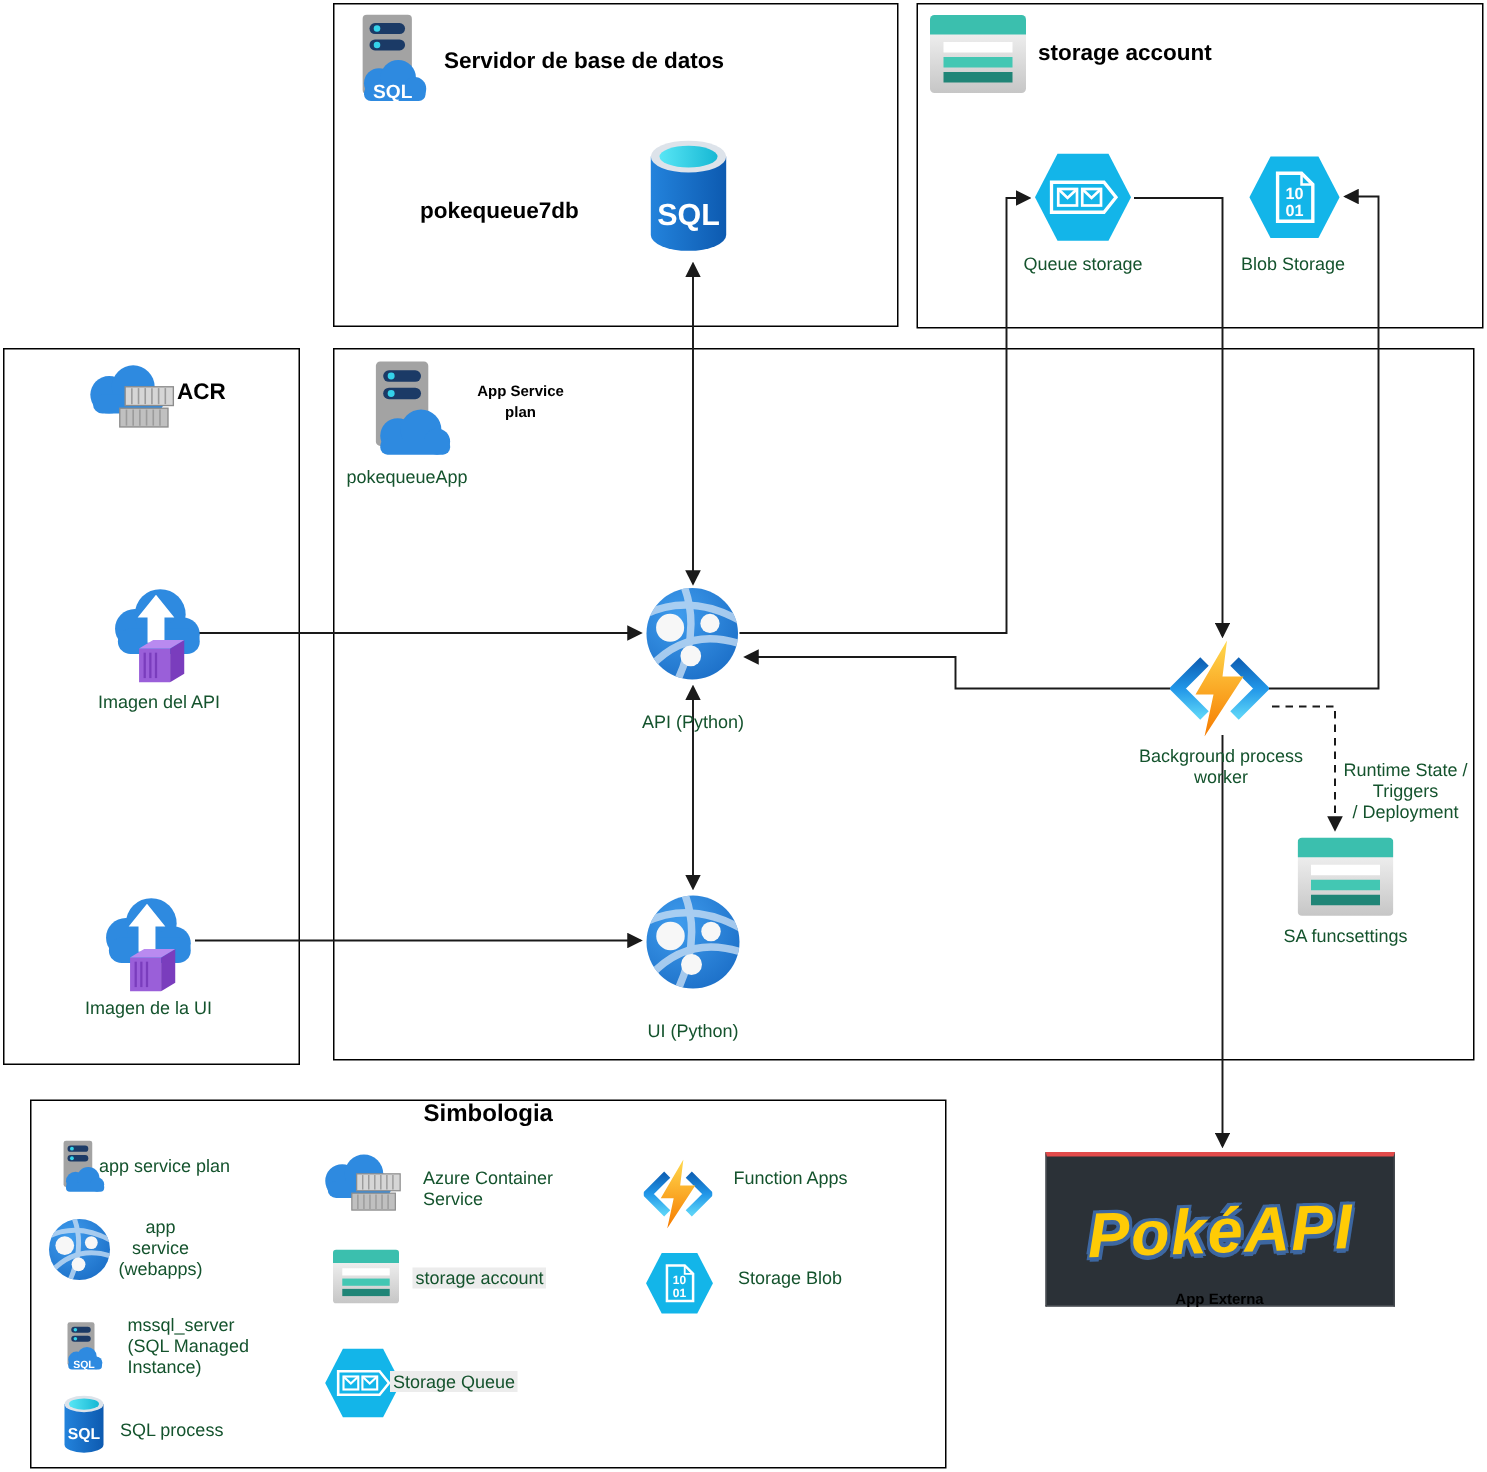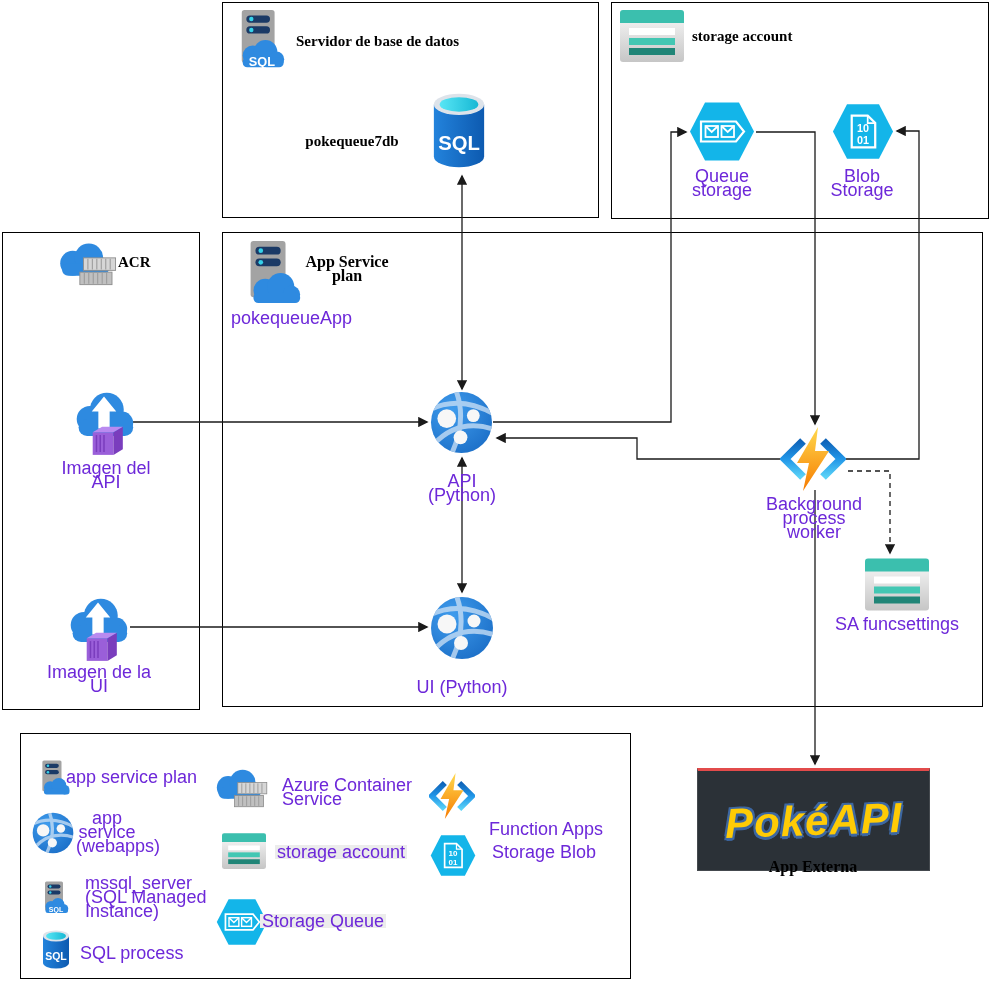--- a/index.html
+++ b/index.html
@@ -2,25 +2,25 @@
 <html><head>
 <meta charset="utf-8">
 <style>
   html,body{margin:0;padding:0;background:#fff;}
   #canvas{position:relative;width:991px;height:981px;background:#fff;
           font-family:"Liberation Sans",sans-serif;overflow:hidden;}
   .abs{position:absolute;}
   .box{position:absolute;border:1px solid #000;background:transparent;z-index:1;box-sizing:border-box;}
   #connectors{position:absolute;left:0;top:0;z-index:2;}
   .icon{z-index:3;}
-  .lbl{position:absolute;z-index:4;font-size:18px;color:#6d28d9;line-height:14px;white-space:pre-line;}
+  .lbl{position:absolute;z-index:4;font-size:12px;color:#14532d;line-height:14px;white-space:pre-line;}
   .ctr{text-align:center;}
-  .bold{font-weight:bold;color:#000;font-family:Liberation Serif, serif;}
+  .bold{font-weight:bold;color:#000;}
   .t15{font-size:15px;}
-  .t14{font-size:16px;}
+  .t14{font-size:10px;}
   .t16{font-size:16px;}
   .hl{background:#ececec;padding:0 2px;}
   #pokeapi-box{position:absolute;left:697px;top:768px;width:233px;height:103px;
     background:#2b3137;border:1px solid #44494e;border-top:3px solid #e24b4b;
     display:flex;align-items:center;justify-content:center;z-index:3;box-sizing:border-box;}
   .pokeapi-logo{font-weight:bold;font-style:italic;font-size:42px;color:#ffcb05;
     letter-spacing:1px;transform:rotate(-2deg);
     text-shadow:-2px -2px 0 #3d67a1,2px -2px 0 #3d67a1,-2px 2px 0 #3d67a1,2px 2px 0 #3d67a1,0 3px 0 #3d67a1;}
 </style>
 </head>
@@ -206,21 +206,21 @@
       <path d="M815 490 V764" marker-end="url(#mA)"></path>
       <path d="M462 458 L462 592" marker-start="url(#mA)" marker-end="url(#mA)"></path>
       <path d="M130 627 L427 627" marker-end="url(#mA)"></path>
     </g>
   </svg>
 
   <svg class="abs icon" style="left:229px;top:9px;width:62px;height:62px">
       <use href="#sym-mssql"></use>
     </svg>
   <div class="lbl bold t15" style="left:296px;top:34px">Servidor de base de datos</div>
-  <div class="lbl bold t15" style="left:280px;top:134px;width:144px;text-align:center">pokequeue7db</div>
+  <div class="lbl bold t15" style="left:280px;top:134px;width:144px;text-align:left">pokequeue7db</div>
   <svg class="abs icon" style="left:430px;top:88px;width:58px;height:85px">
       <use href="#sym-sqldb"></use>
     </svg>
 
   <svg class="abs icon" style="left:620px;top:10px;width:64px;height:52px">
       <use href="#sym-storage"></use>
     </svg>
   <div class="lbl bold t15" style="left:692px;top:29px">storage account</div>
   <svg class="abs icon" style="left:689px;top:101px;width:66px;height:61px">
       <use href="#sym-queue"></use>
@@ -259,31 +259,35 @@
   <svg class="abs icon" style="left:430px;top:596px;width:64px;height:64px">
       <use href="#sym-globe"></use>
     </svg>
   <div class="lbl ctr" style="left:412px;top:680px;width:100px">UI (Python)</div>
 
   <svg class="abs icon" style="left:780px;top:427px;width:66px;height:64px">
       <use href="#sym-func"></use>
     </svg>
   <div class="lbl ctr" style="left:750px;top:497px;width:128px">Background process
 worker</div>
+  <div class="lbl ctr" style="left:885px;top:506px;width:104px">Runtime State /
+Triggers
+/ Deployment</div>
 
   <svg class="abs icon" style="left:865px;top:557px;width:64px;height:55px">
       <use href="#sym-storage"></use>
     </svg>
   <div class="lbl ctr" style="left:830px;top:617px;width:134px">SA funcsettings</div>
 
   <div id="pokeapi-box">
     <span class="pokeapi-logo">PokéAPI</span>
   </div>
   <div class="lbl bold t14 ctr" style="left:743px;top:860px;width:140px">App Externa</div>
 
+  <div class="lbl bold t16 ctr" style="left:20px;top:736px;width:611px">Simbologia</div>
 
   <svg class="abs icon" style="left:36px;top:757px;width:34px;height:42px">
       <use href="#sym-server"></use>
     </svg>
   <div class="lbl" style="left:66px;top:770px">app service plan</div>
 
   <svg class="abs icon" style="left:32px;top:812px;width:42px;height:42px">
       <use href="#sym-globe"></use>
     </svg>
   <div class="lbl ctr" style="left:76px;top:811px;width:62px">app
@@ -314,20 +318,20 @@
   <div class="lbl hl" style="left:275px;top:845px">storage account</div>
 
   <svg class="abs icon" style="left:216px;top:898px;width:52px;height:48px">
       <use href="#sym-queue"></use>
     </svg>
   <div class="lbl hl" style="left:260px;top:914px">Storage Queue</div>
 
   <svg class="abs icon" style="left:429px;top:773px;width:46px;height:46px">
       <use href="#sym-func"></use>
     </svg>
-  <div class="lbl" style="left:489px;top:822px">Function Apps</div>
+  <div class="lbl" style="left:489px;top:778px">Function Apps</div>
 
   <svg class="abs icon" style="left:430px;top:833px;width:46px;height:45px">
       <use href="#sym-blob"></use>
     </svg>
   <div class="lbl" style="left:492px;top:845px">Storage Blob</div>
 
 </div>
 
 </body></html>

